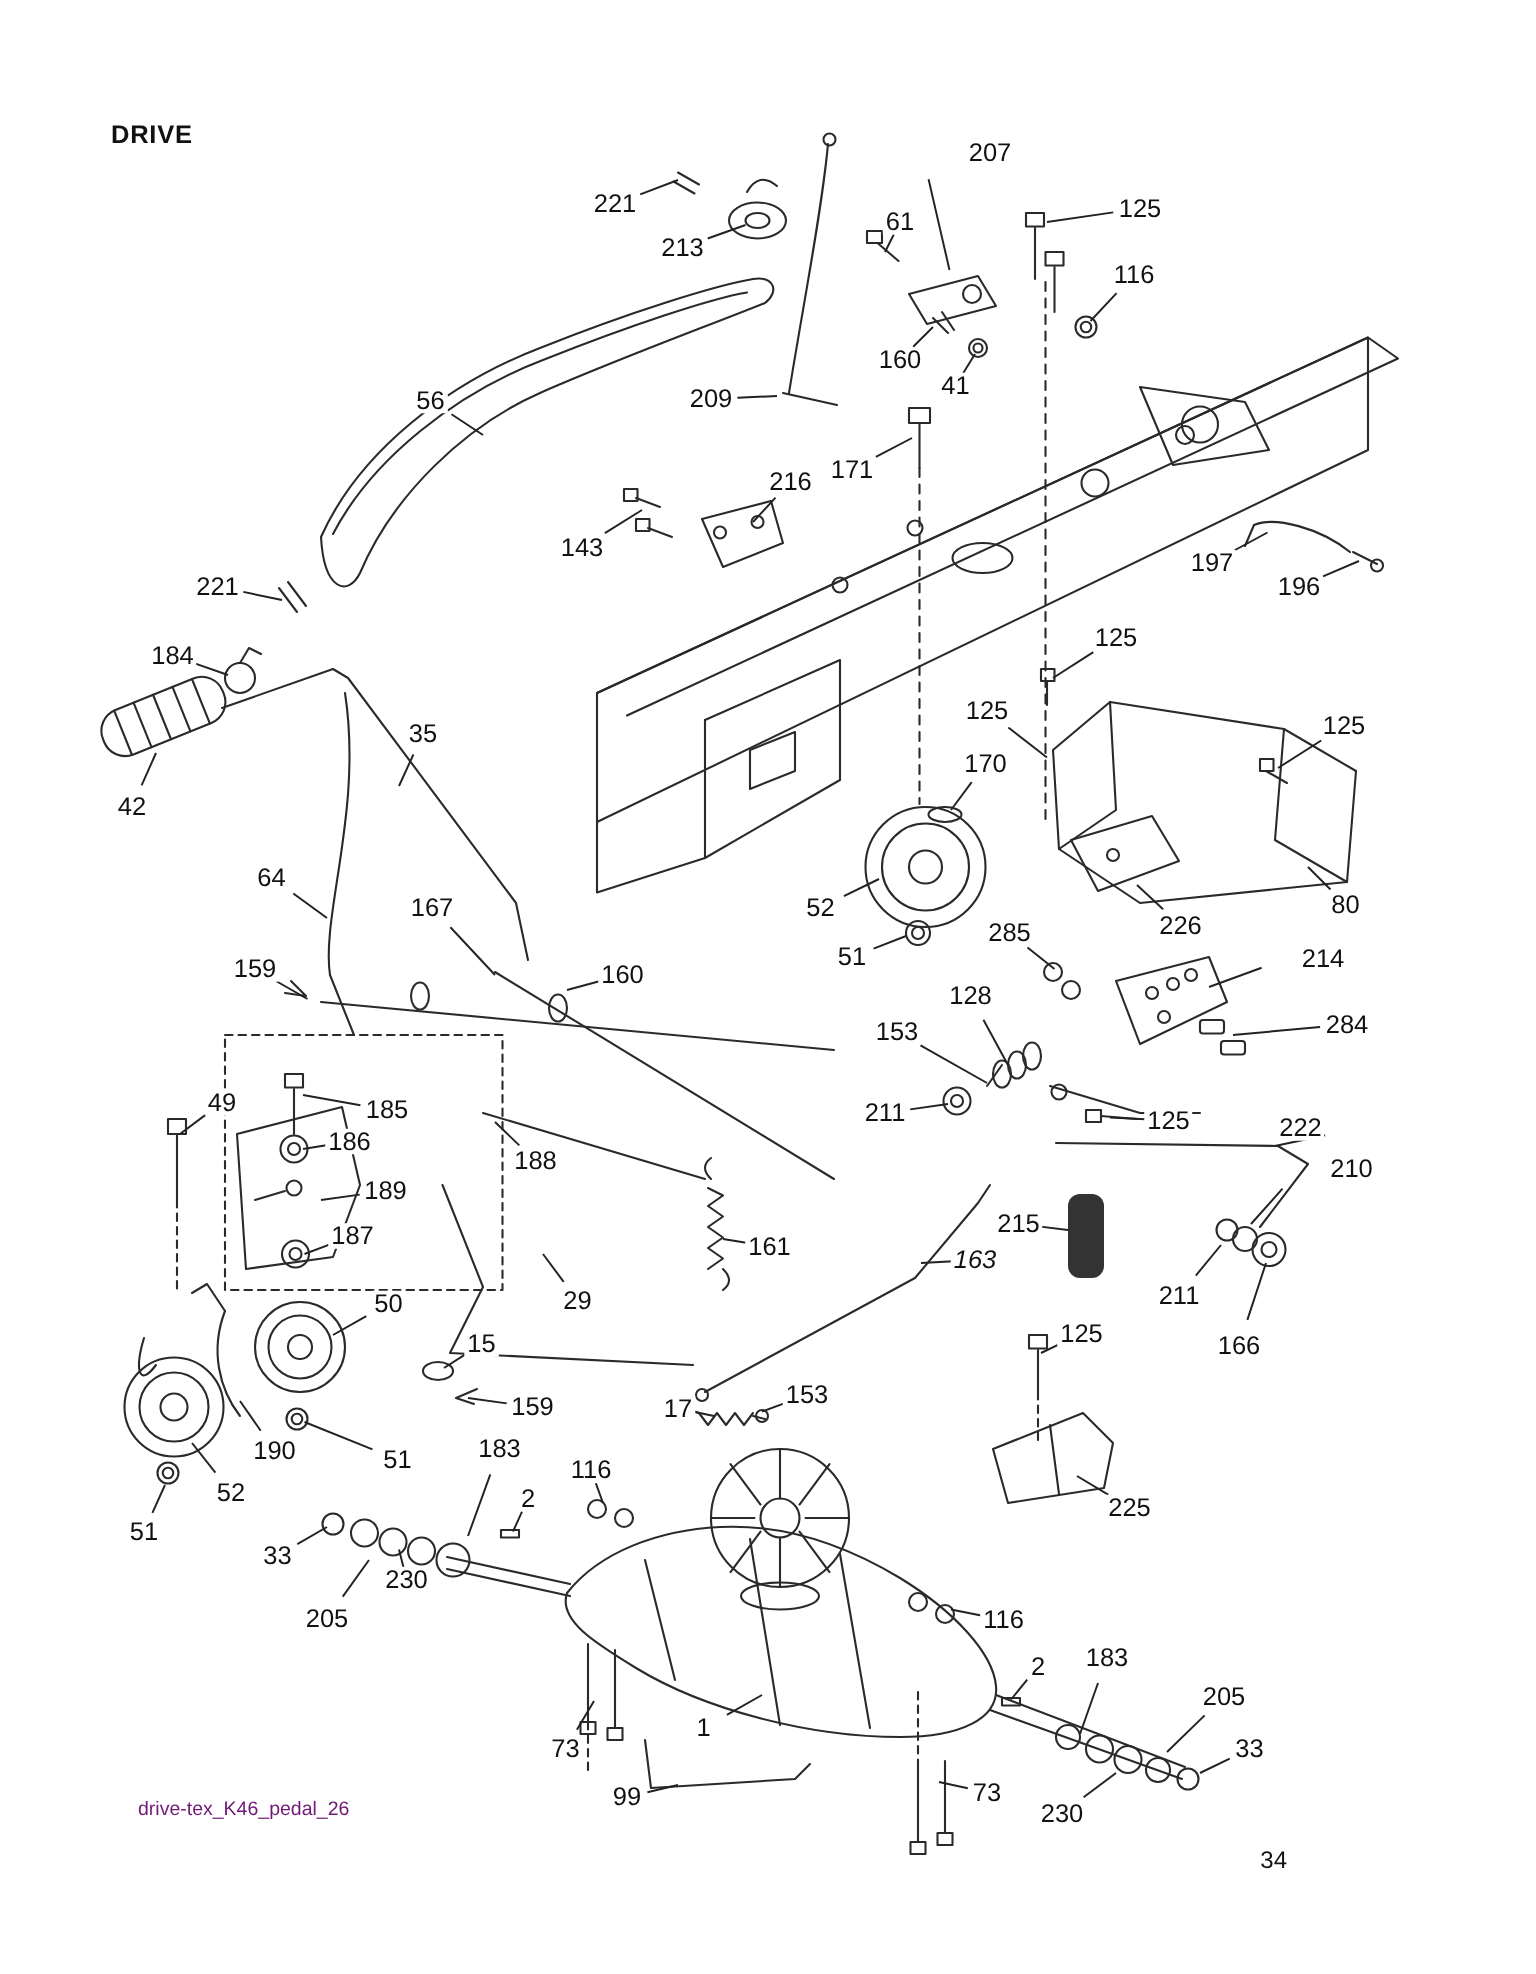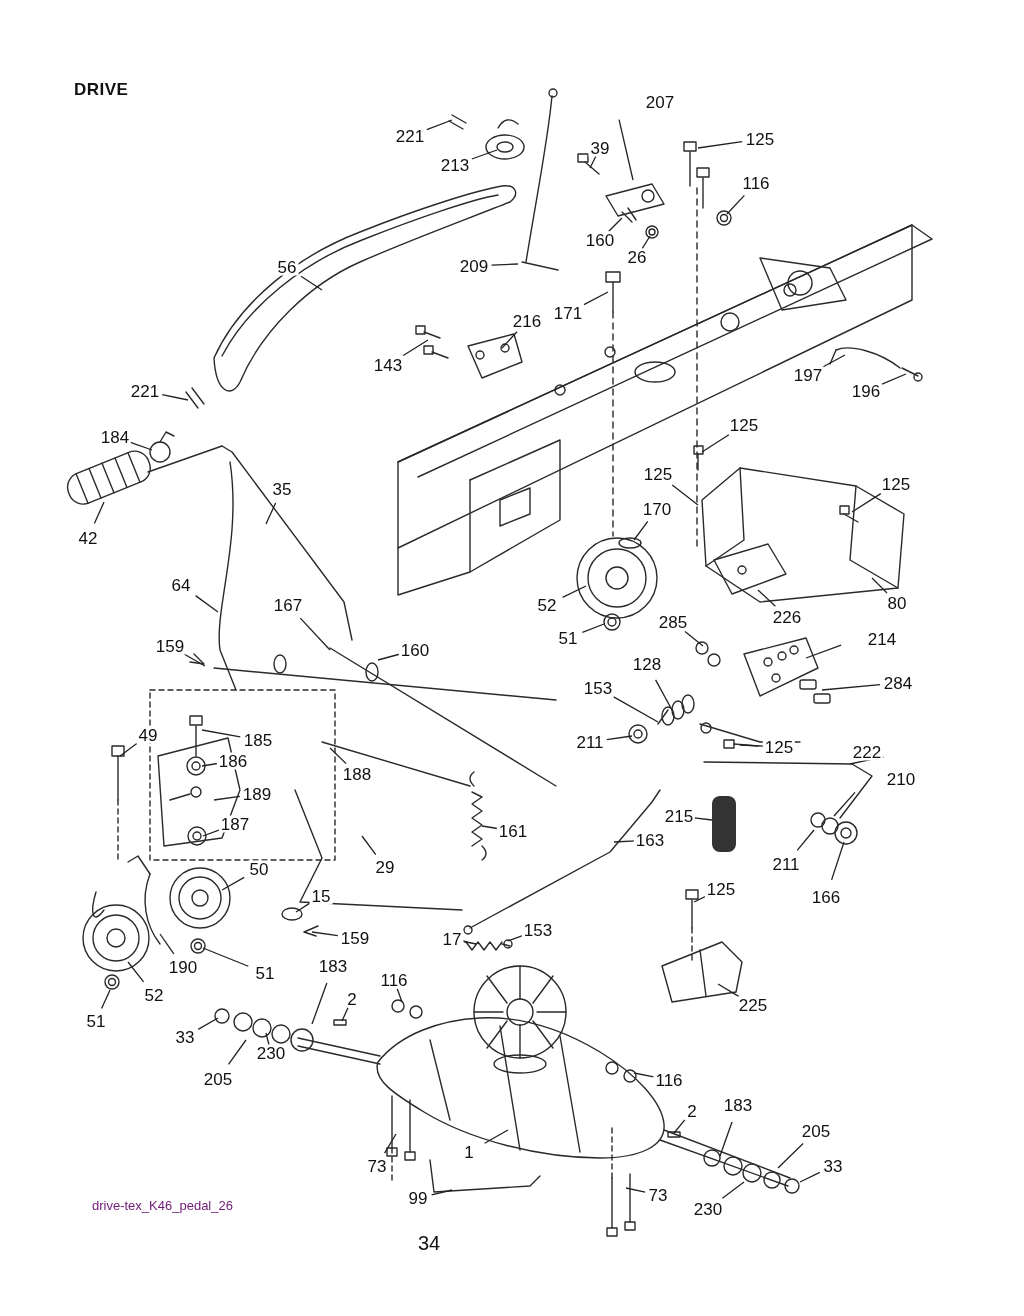--- a/index.html
+++ b/index.html
@@ -7,21 +7,21 @@
         font-family:"Liberation Sans",sans-serif;color:#111;}
   .title{position:absolute;left:74px;top:52px;width:900px;font-size:20px;font-weight:bold;
          white-space:nowrap;letter-spacing:.2px;}
   .section{position:absolute;left:74px;top:80px;font-size:17px;font-weight:bold;letter-spacing:.5px;}
   .art,.leaders{position:absolute;left:0;top:0;width:1024px;height:1316px;}
   .leaders line{stroke:#222;stroke-width:1.3px;}
   .callout-layer{position:absolute;left:0;top:0;width:1024px;height:1316px;}
   .callout{position:absolute;transform:translate(-50%,-50%);font-size:17px;font-weight:400;
            color:#111;background:#fff;padding:0 2px;line-height:1;}
   .drawing-ref{position:absolute;left:92px;top:1198px;font-size:13px;color:#701a75;}
-  .page-number{position:absolute;left:0;top:1232px;width:858px;text-align:center;font-size:20px;}
+  .page-number{position:absolute;left:0;top:1232px;width:858px;text-align:right;font-size:16px;}
 </style>
 </head>
 <body>
 
 <div class="page">
 
   <div class="section">DRIVE</div>
 
   <svg class="art" viewBox="0 0 1024 1316">
     <g stroke="#2a2a2a" stroke-width="1.4" fill="none" stroke-linejoin="round" stroke-linecap="round">
@@ -335,25 +335,25 @@
       <line x1="384.6" y1="1153.2" x2="396" y2="1134"></line>
       <line x1="431.6" y1="1194.8" x2="452" y2="1190"></line>
       <line x1="645.2" y1="1192.2" x2="626" y2="1188"></line>
       <line x1="722.4" y1="1198.2" x2="744" y2="1182"></line>
     </svg>
 
   <div class="callout-layer">
       <div class="callout" style="left: 615px; top: 102px; margin-left: 45px;">207</div>
       <div class="callout" style="left: 410px; top: 136px;">221</div>
       <div class="callout" style="left: 455px; top: 165px;">213</div>
-      <div class="callout" style="left: 600px; top: 148px;">39</div>
+      <div class="callout" style="left: 600px; top: 148px;">61</div>
       <div class="callout" style="left: 760px; top: 139px;">125</div>
       <div class="callout" style="left: 756px; top: 183px;">116</div>
       <div class="callout" style="left: 600px; top: 240px;">160</div>
-      <div class="callout" style="left: 637px; top: 257px;">26</div>
+      <div class="callout" style="left: 637px; top: 257px;">41</div>
       <div class="callout" style="left: 474px; top: 266px;">209</div>
       <div class="callout" style="left: 287px; top: 267px;">56</div>
       <div class="callout" style="left: 568px; top: 313px;">171</div>
       <div class="callout" style="left: 527px; top: 321px;">216</div>
       <div class="callout" style="left: 388px; top: 365px;">143</div>
       <div class="callout" style="left: 808px; top: 375px;">197</div>
       <div class="callout" style="left: 866px; top: 391px;">196</div>
       <div class="callout" style="left: 145px; top: 391px;">221</div>
       <div class="callout" style="left: 115px; top: 437px;">184</div>
       <div class="callout" style="left: 744px; top: 425px;">125</div>
@@ -379,21 +379,21 @@
       <div class="callout" style="left: 258px; top: 740px;">185</div>
       <div class="callout" style="left: 590px; top: 742px;">211</div>
       <div class="callout" style="left: 779px; top: 747px;">125</div>
       <div class="callout" style="left: 901px; top: 779px;">210</div>
       <div class="callout" style="left: 233px; top: 761px;">186</div>
       <div class="callout" style="left: 357px; top: 774px;">188</div>
       <div class="callout" style="left: 257px; top: 794px;">189</div>
       <div class="callout" style="left: 867px; top: 752px;">222</div>
       <div class="callout" style="left: 235px; top: 824px;">187</div>
       <div class="callout" style="left: 513px; top: 831px;">161</div>
-      <div class="callout" style="left: 650px; top: 840px;">163</div>
+      <div class="callout" style="left: 650px; top: 840px; font-style: italic;">163</div>
       <div class="callout" style="left: 679px; top: 816px;">215</div>
       <div class="callout" style="left: 786px; top: 864px;">211</div>
       <div class="callout" style="left: 385px; top: 867px;">29</div>
       <div class="callout" style="left: 259px; top: 869px;">50</div>
       <div class="callout" style="left: 826px; top: 897px;">166</div>
       <div class="callout" style="left: 321px; top: 896px;">15</div>
       <div class="callout" style="left: 721px; top: 889px;">125</div>
       <div class="callout" style="left: 355px; top: 938px;">159</div>
       <div class="callout" style="left: 452px; top: 939px;">17</div>
       <div class="callout" style="left: 538px; top: 930px;">153</div>

